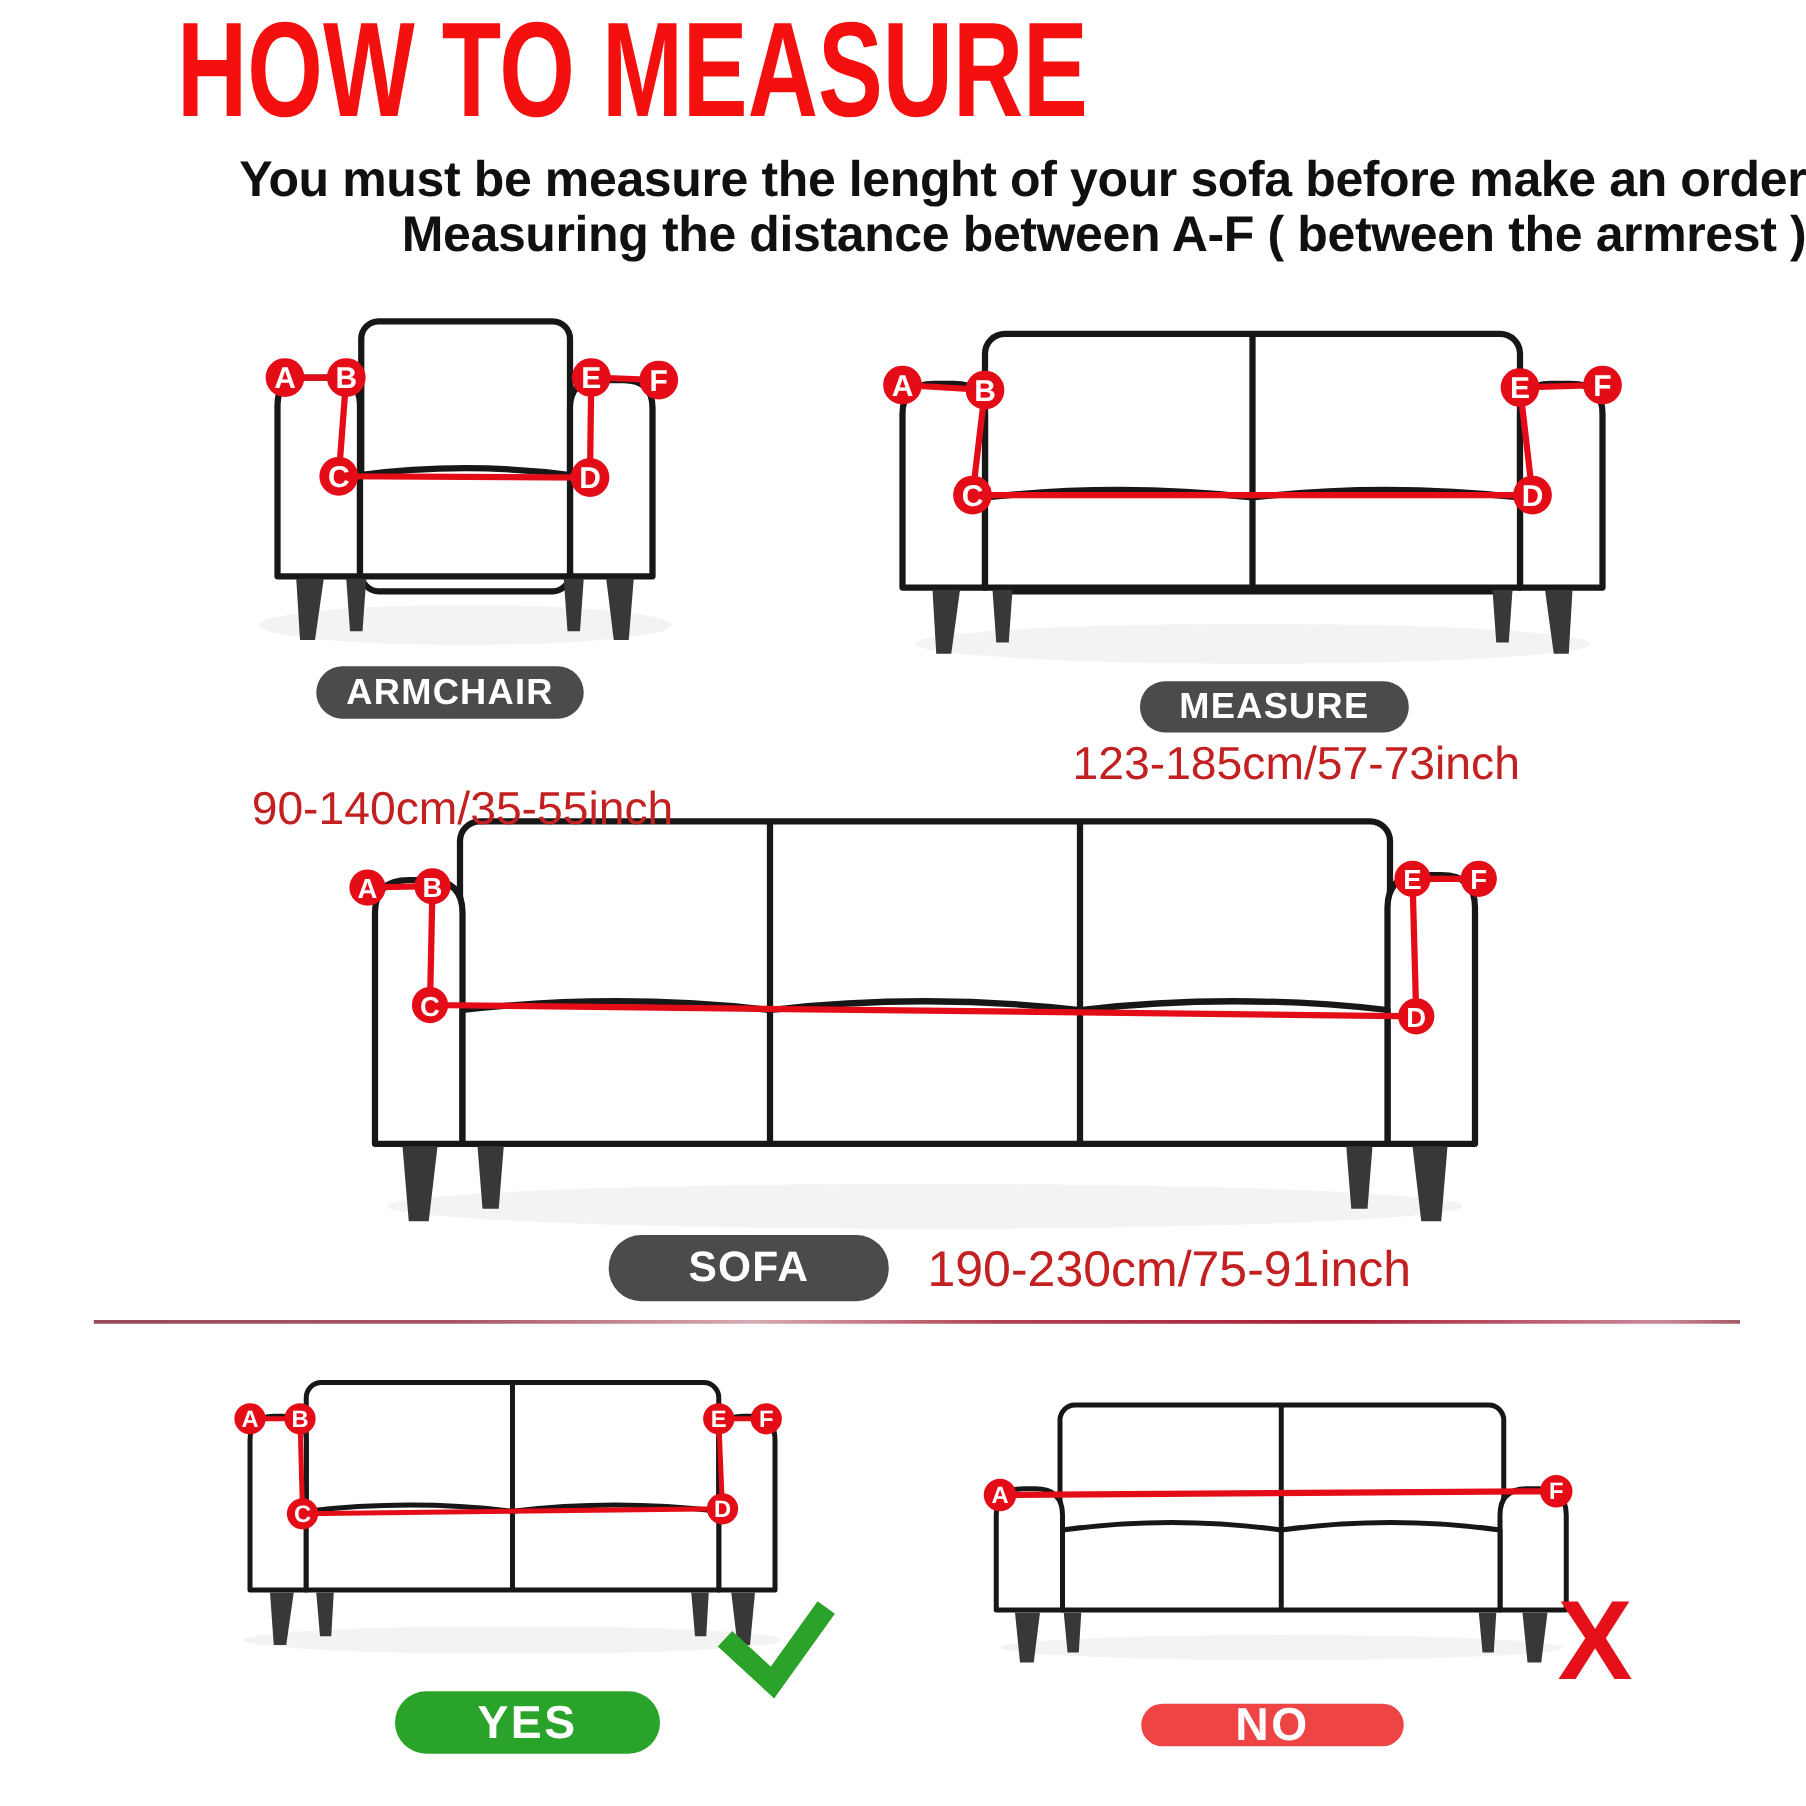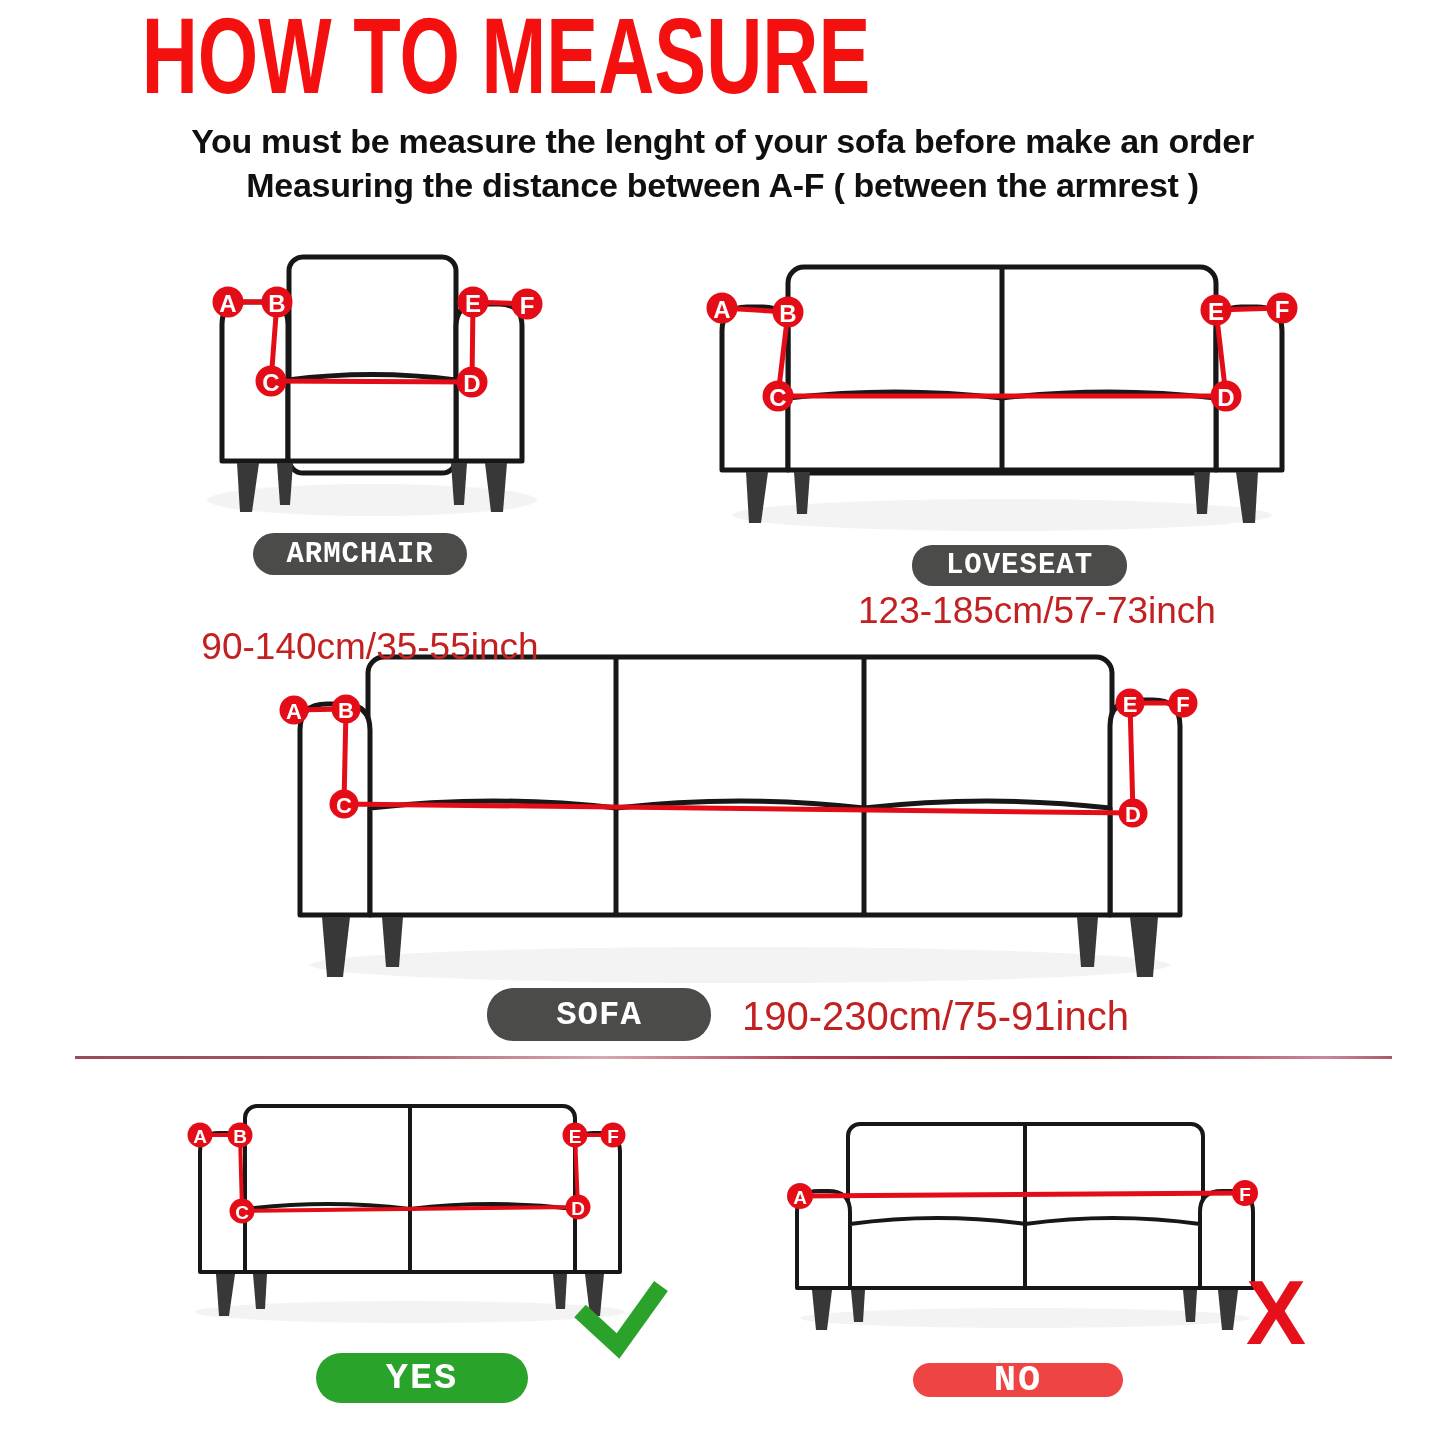--- a/index.html
+++ b/index.html
@@ -2,26 +2,26 @@
 <html><head>
 <meta charset="utf-8">
 <style>
   html,body{margin:0;padding:0;background:#fff;}
   body{width:1445px;height:1445px;position:relative;overflow:hidden;
        font-family:"Liberation Sans",sans-serif;}
   .abs{position:absolute;}
   .title{top:2px;left:0;width:100%;text-align:left;line-height:1;
          color:#f51010;font-weight:bold;font-size:108px;white-space:nowrap;}
   .title span{display:inline-block;transform:scaleX(0.72);transform-origin:center;}
-  .sub{left:0;width:100%;text-align:center;color:#101010;font-weight:bold;
-       font-size:34px;letter-spacing:-0.3px;white-space:nowrap;}
+  .sub{left:0;width:100%;text-align:right;color:#101010;font-weight:bold;
+       font-size:40px;letter-spacing:-0.3px;white-space:nowrap;}
   .sub1{top:122px;}
   .sub2{top:166px;}
   .pill{display:flex;align-items:center;justify-content:center;color:#fff;
-        font-weight:bold;white-space:nowrap;font-family:Liberation Mono, monospace;}
+        font-weight:bold;white-space:nowrap;}
   .pill-gray{background:#4b4b49;}
   .pill-armchair{left:253px;top:533px;width:214px;height:42px;border-radius:21px;
         font-size:29px;letter-spacing:1px;}
   .pill-loveseat{left:912px;top:545px;width:215px;height:41px;border-radius:20px;
         font-size:29px;letter-spacing:1px;}
   .pill-sofa{left:487px;top:988px;width:224px;height:53px;border-radius:26px;
         font-size:34px;letter-spacing:1px;}
   .pill-yes{left:316px;top:1353px;width:212px;height:50px;border-radius:25px;
         background:#2aa32b;font-size:37px;letter-spacing:2px;align-items:center;}
   .pill-no{left:913px;top:1363px;width:210px;height:34px;border-radius:25px;
@@ -234,21 +234,21 @@
     <text class="xmark" x="1276" y="1313">X</text>
   </g>
 </svg>
 
 <div class="abs pill pill-gray pill-armchair">
     <span>ARMCHAIR</span>
   </div>
 <div class="abs size size-armchair">90-140cm/35-55inch</div>
 
 <div class="abs pill pill-gray pill-loveseat">
-    <span>LOVESEAT</span>
+    <span>MEASURE</span>
   </div>
 <div class="abs size size-loveseat">123-185cm/57-73inch</div>
 
 <div class="abs pill pill-gray pill-sofa">
     <span>SOFA</span>
   </div>
 <div class="abs size size-sofa">190-230cm/75-91inch</div>
 
 <div class="abs divider"></div>
 

